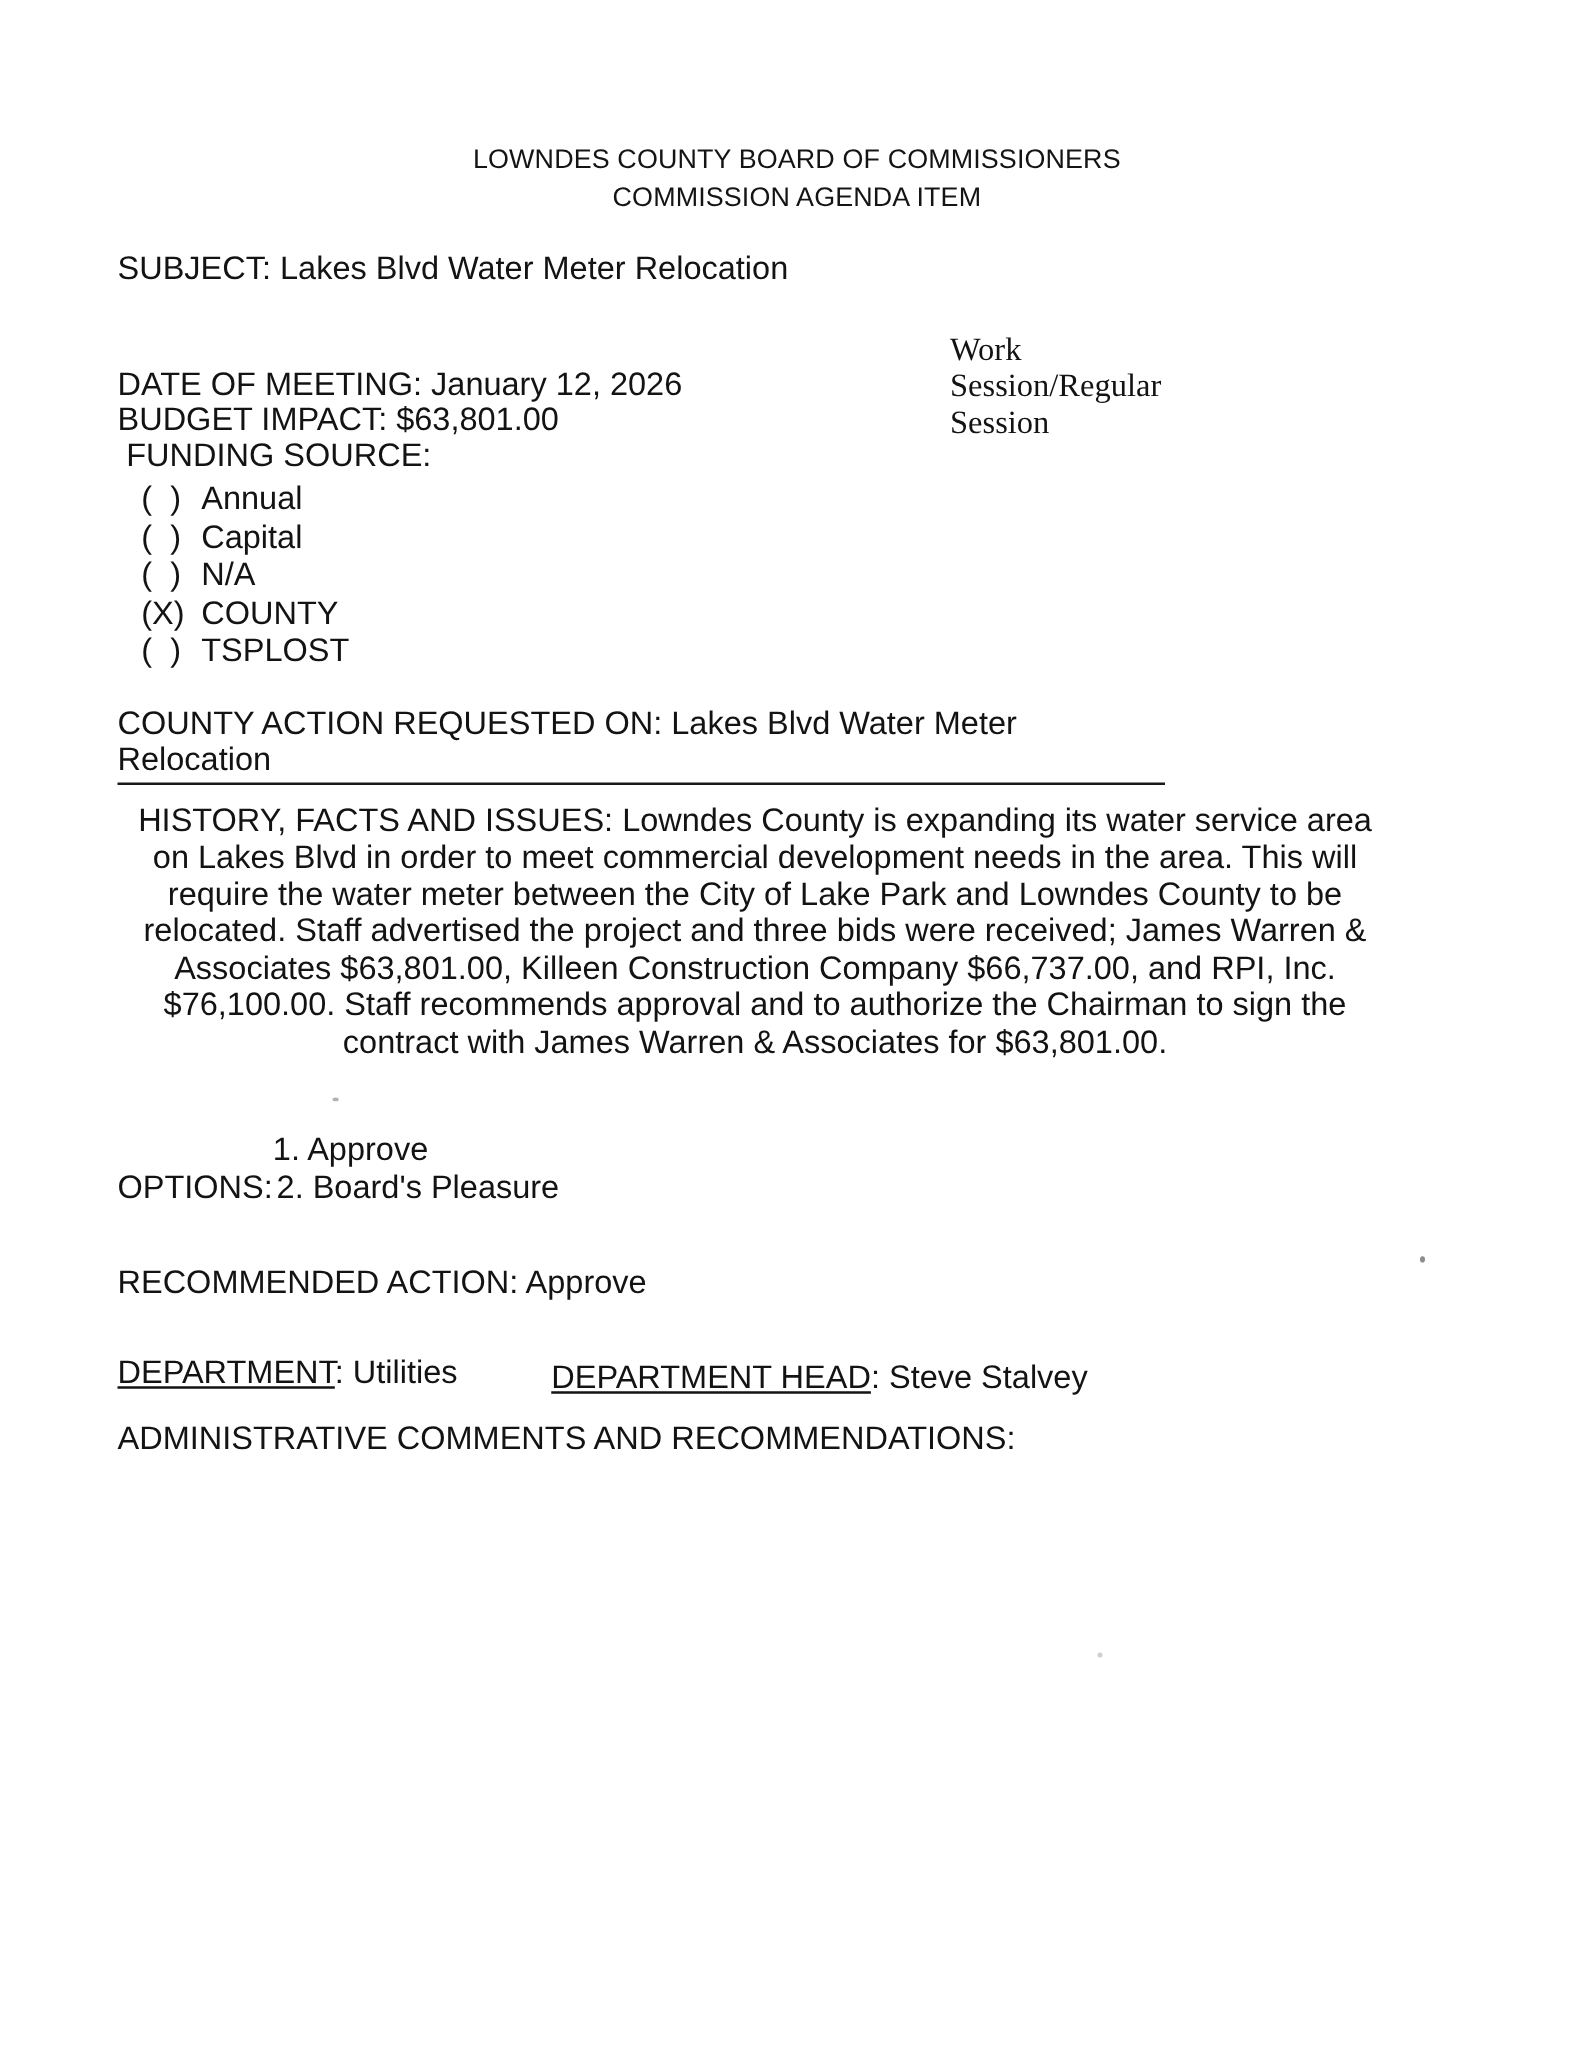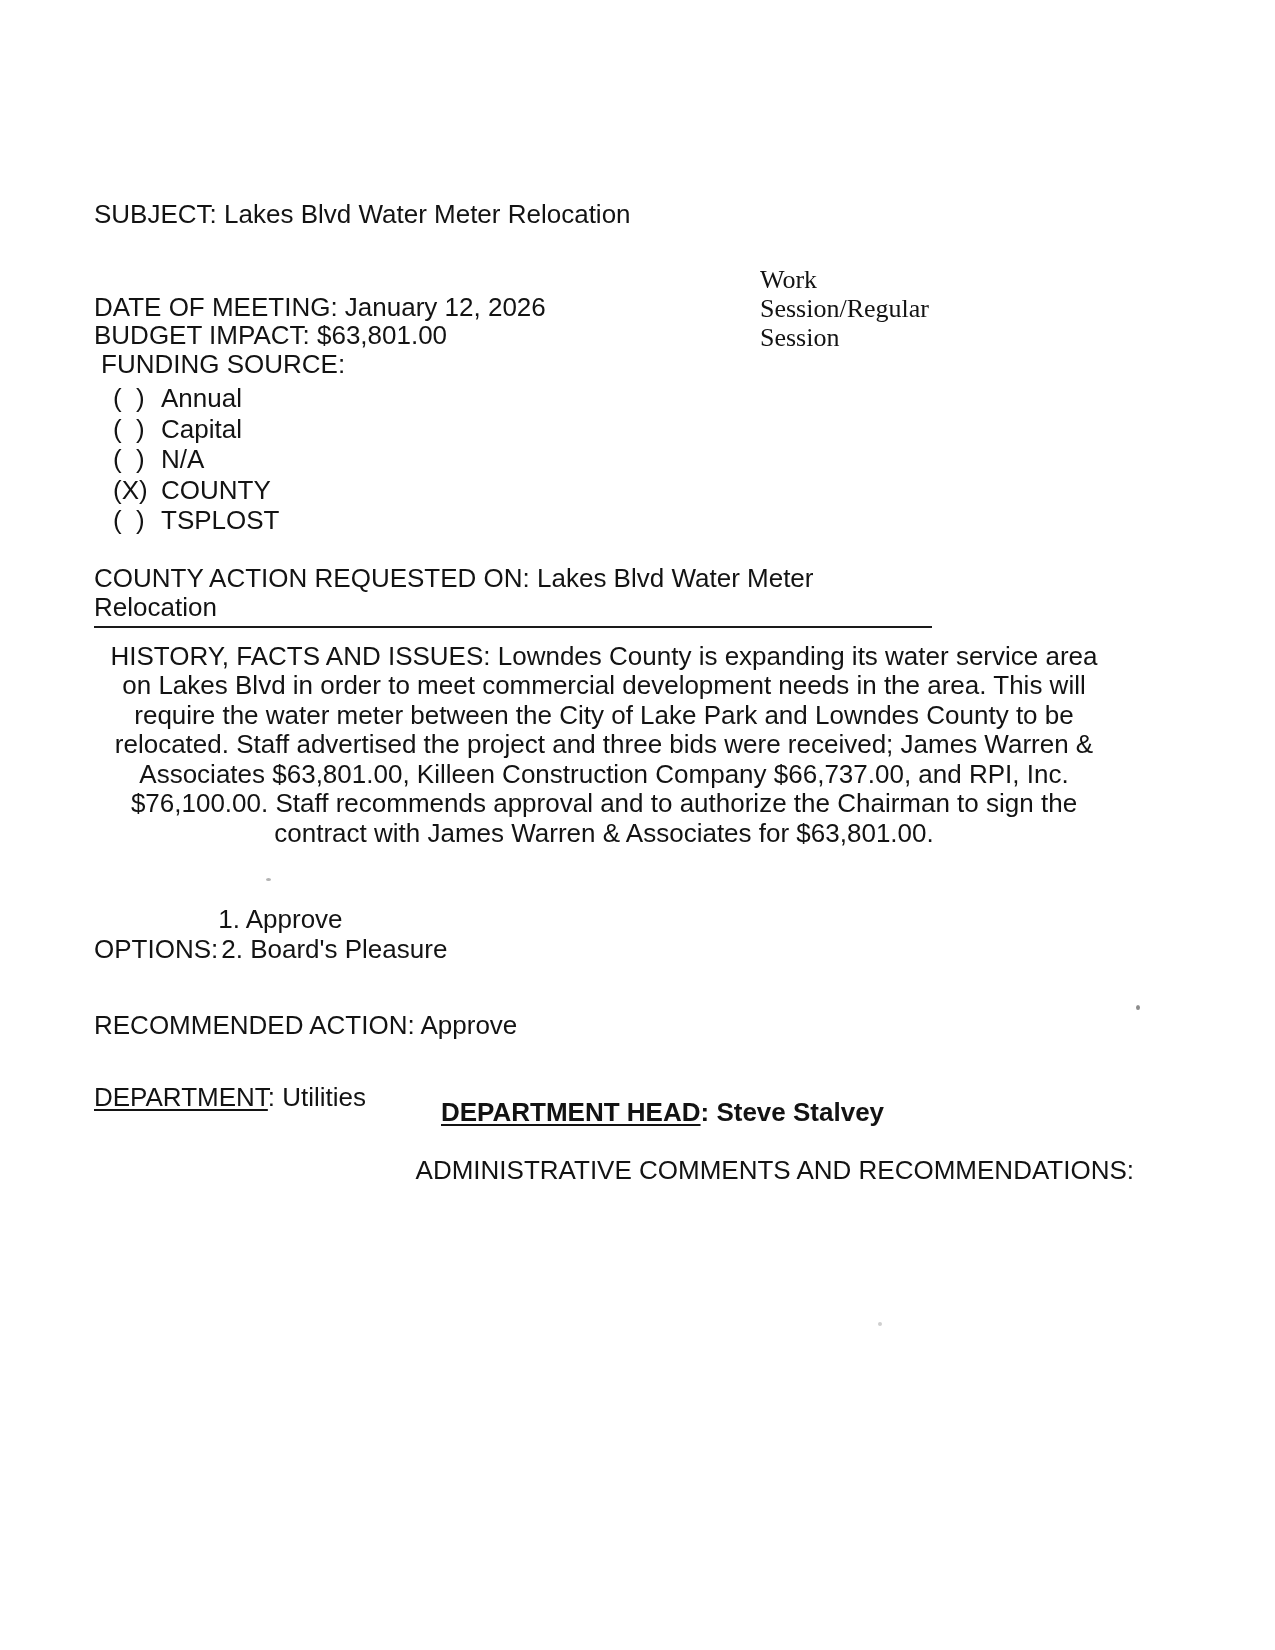--- a/index.html
+++ b/index.html
@@ -150,51 +150,53 @@
   }
   .dept-col-a {
     position: absolute;
     left: 0;
     top: 0;
     white-space: nowrap;
   }
   .dept-col-b {
     position: absolute;
     left: 347px;
-    top: 15px;
+    top: 4px;
     white-space: nowrap;
-    font-weight: bold;
   }
   .ul-label {
     text-decoration: underline;
     text-underline-offset: 2.5px;
     text-decoration-thickness: 1.6px;
   }
 
   .admin-comments {
-    margin-top: 44px;
-    text-align: right;
+    margin-top: 24px;
   }
 
   
   .speck {
     position: absolute;
     background: #bdbdbd;
     border-radius: 50%;
     pointer-events: none;
   }
   .speck-a { left: 1136px; top: 1005px; width: 4px; height: 5px; background: #8c8c8c; }
   .speck-b { left: 266px;  top: 878px;  width: 5px; height: 3px; background: #b3b3b3; }
   .speck-c { left: 878px;  top: 1322px; width: 4px; height: 4px; background: #cfcfcf; }
 </style>
 </head>
 <body>
 
 <div class="page">
 
+  <div class="doc-header">
+    <div class="line">LOWNDES COUNTY BOARD OF COMMISSIONERS</div>
+    <div class="line">COMMISSION AGENDA ITEM</div>
+  </div>
 
   <div class="body-wrap">
 
     <div class="row-subject">SUBJECT: Lakes Blvd Water Meter Relocation</div>
 
     <div class="meeting-row">
       <div class="meeting-date">DATE OF MEETING: January 12, 2026</div>
       <div class="session-type">Work Session/Regular Session</div>
     </div>
 

